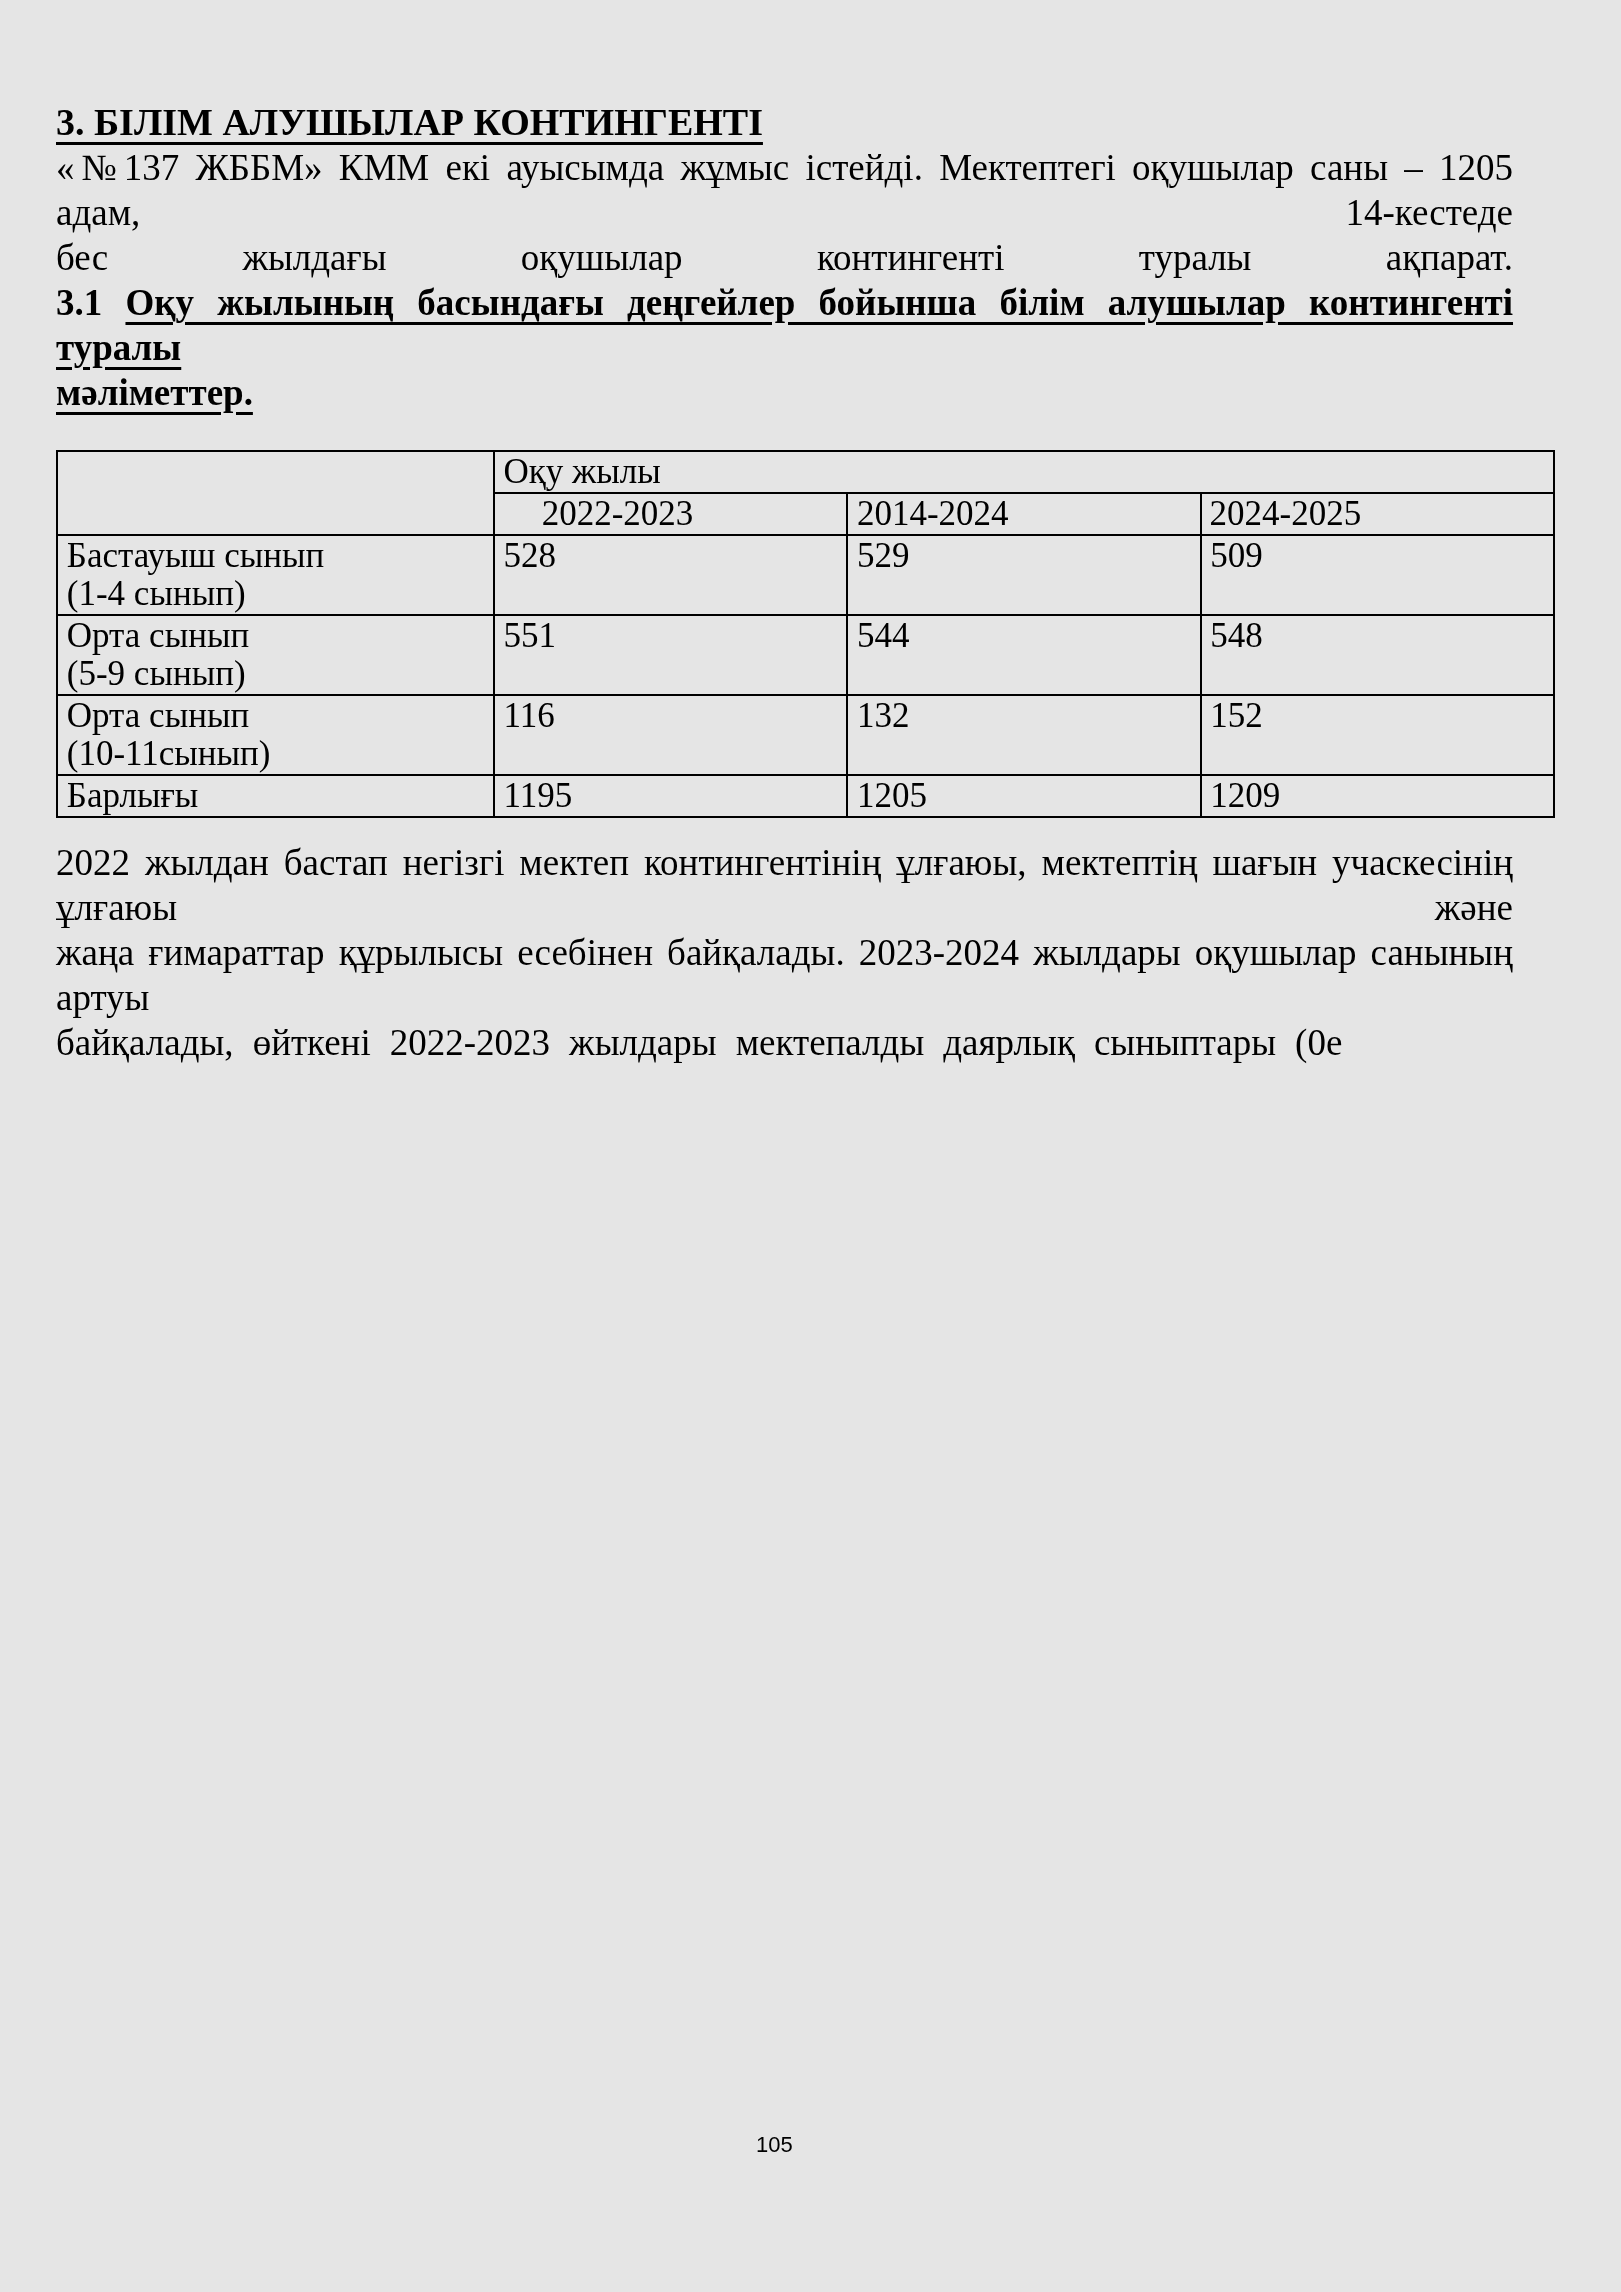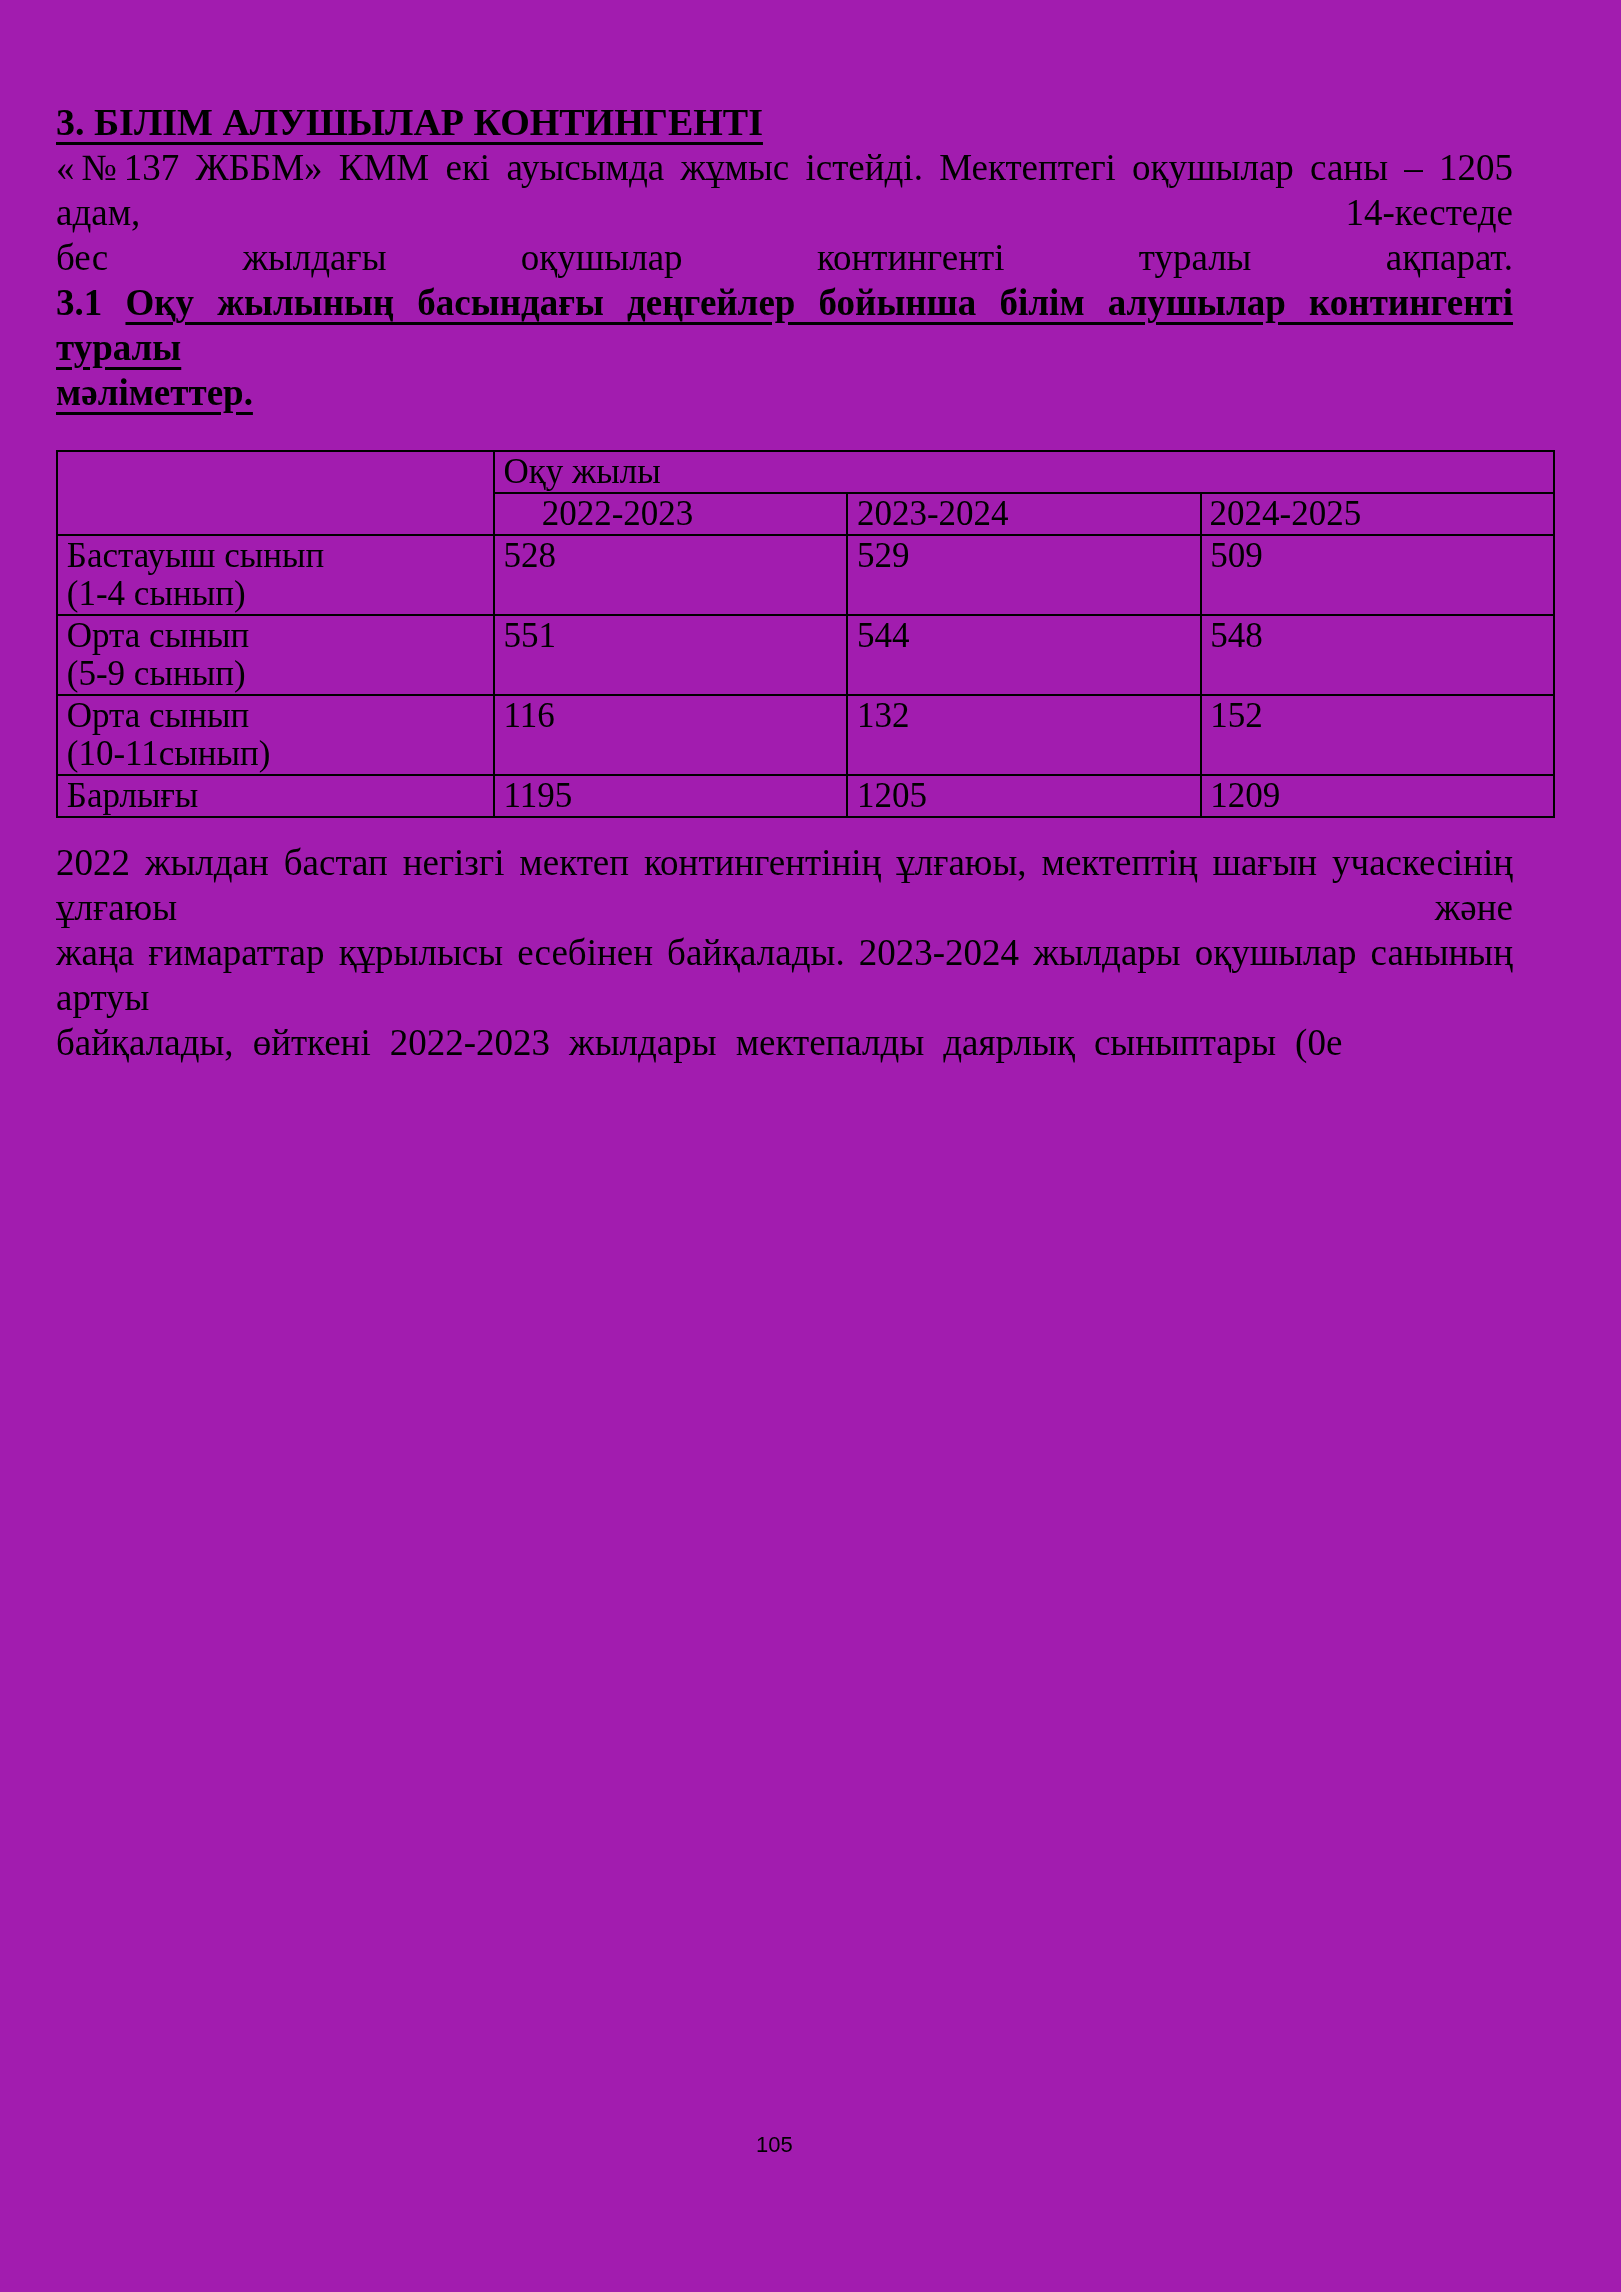--- a/index.html
+++ b/index.html
@@ -4,21 +4,21 @@
 <style>
   html, body {
     margin: 0;
     padding: 0;
     background: #ffffff;
   }
   .page {
     position: relative;
     width: 1621px;
     height: 2293px;
-    background: #a21caf;
+    background: #e5e5e5;
     color: #000000;
     font-family: "Liberation Serif", "DejaVu Serif", serif;
     overflow: hidden;
   }
   .content {
     position: absolute;
     left: 56px;
     top: 100px;
     width: 1457px;
   }
@@ -106,21 +106,21 @@
     <div class="line h31 left"><span class="u">мәліметтер.</span></div>
 
     <table class="tbl">
       <tbody>
         <tr class="hrow1">
           <td class="c1" rowspan="2"></td>
           <th colspan="3">Оқу жылы</th>
         </tr>
         <tr class="hrow2">
           <th class="c2">2022-2023</th>
-          <th class="c3">2023-2024</th>
+          <th class="c3">2014-2024</th>
           <th class="c4">2024-2025</th>
         </tr>
         <tr class="drow databorder">
           <td>
             <div>Бастауыш сынып</div>
             <div>(1-4 сынып)</div>
           </td>
           <td>528</td>
           <td>529</td>
           <td>509</td>

